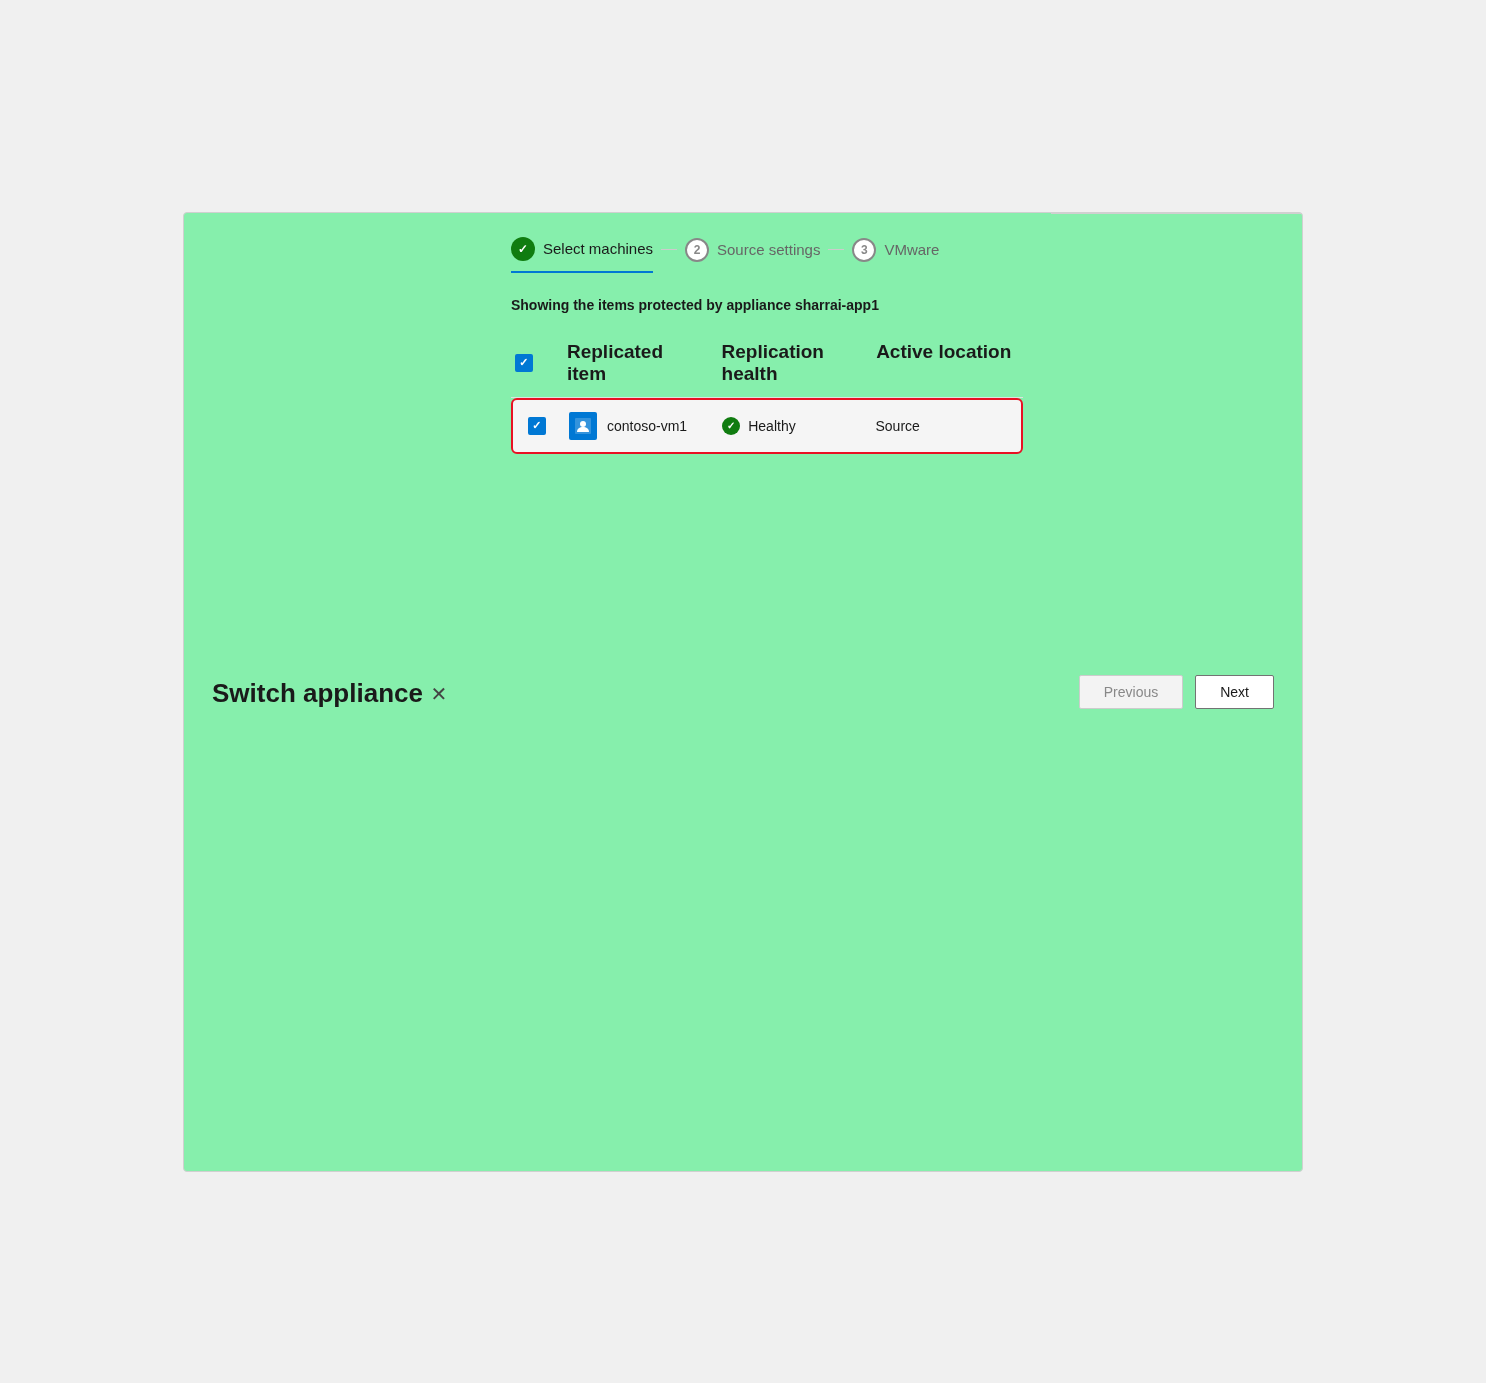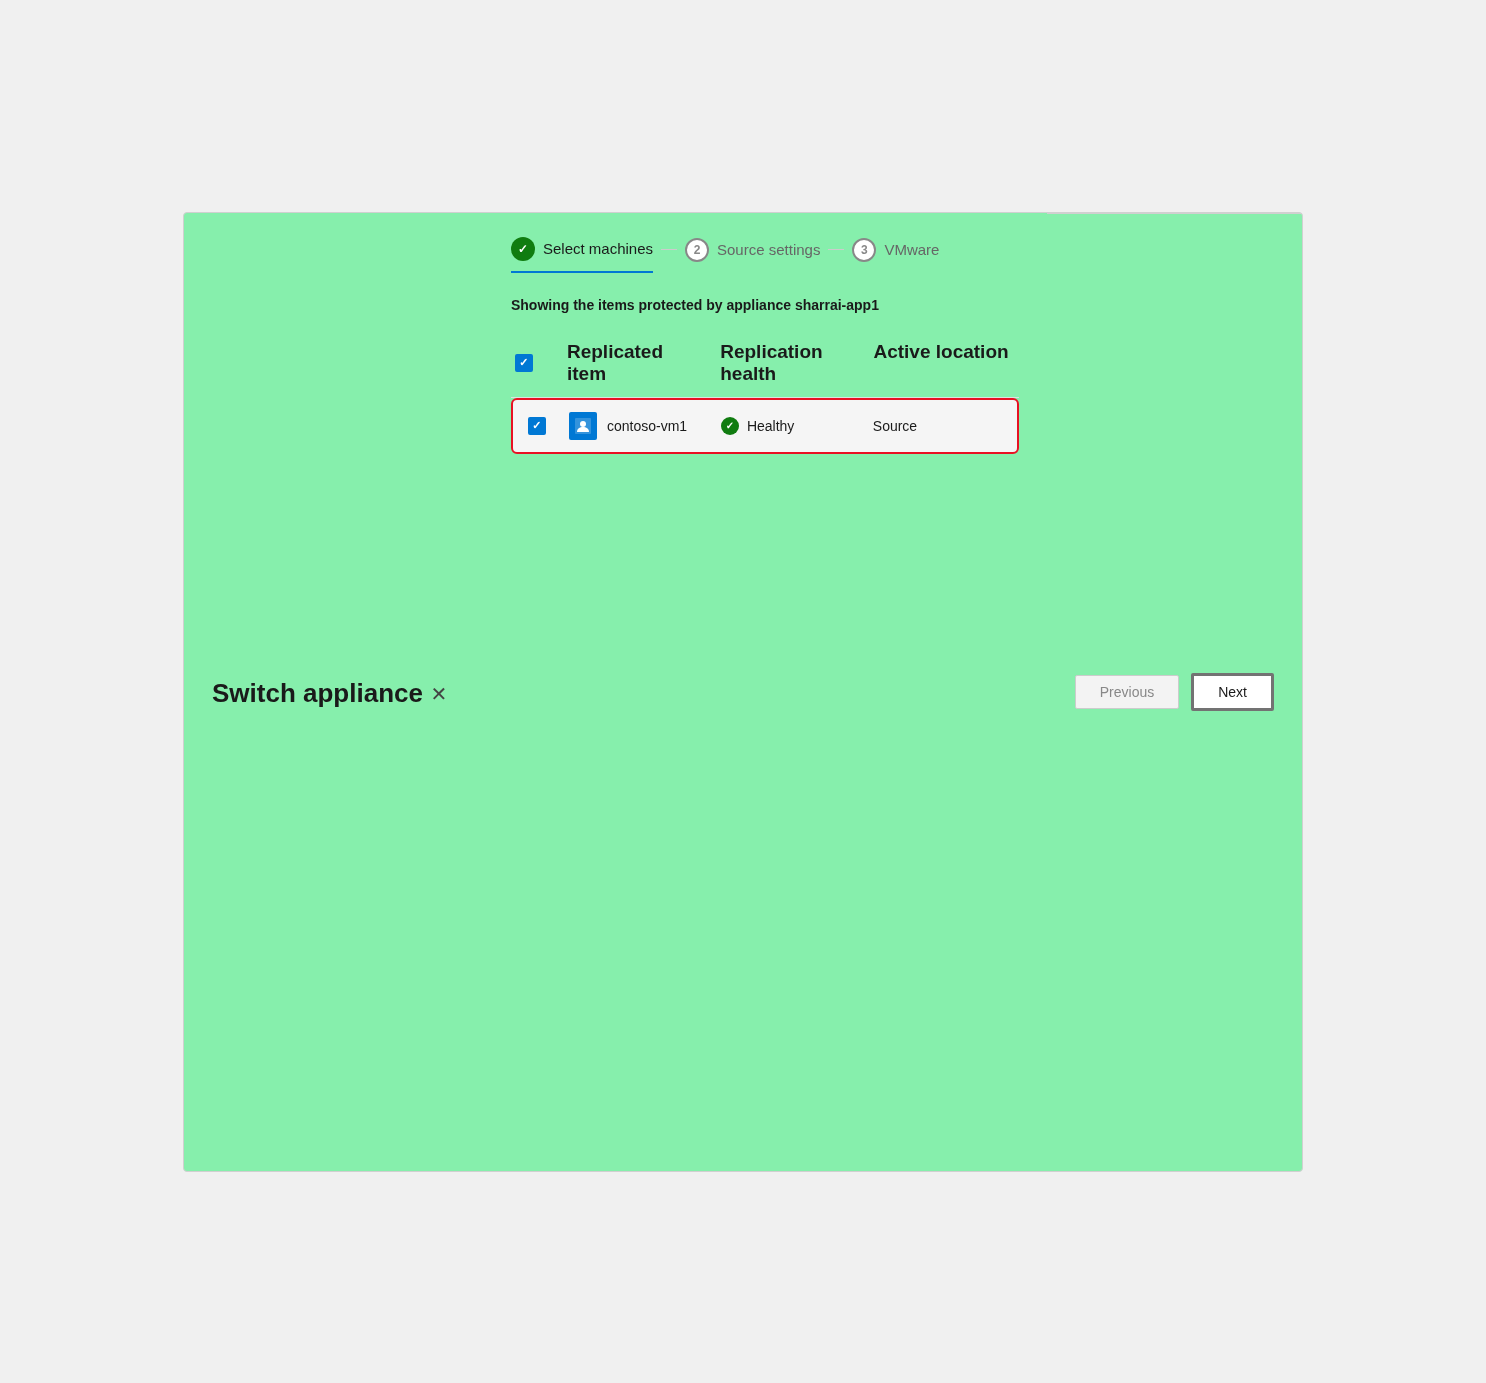--- a/index.html
+++ b/index.html
@@ -285,21 +285,21 @@
       color: #888;
       cursor: not-allowed;
       border-radius: 2px;
     }
 
     .btn-next {
       padding: 8px 24px;
       font-size: 14px;
       font-weight: 400;
       background: #ffffff;
-      border: 3px solid #737373;
+      border: 1px solid #737373;
       color: #1a1a1a;
       cursor: pointer;
       border-radius: 2px;
     }
   </style>
 </head>
 <body>
 
 <div class="dialog">
 

